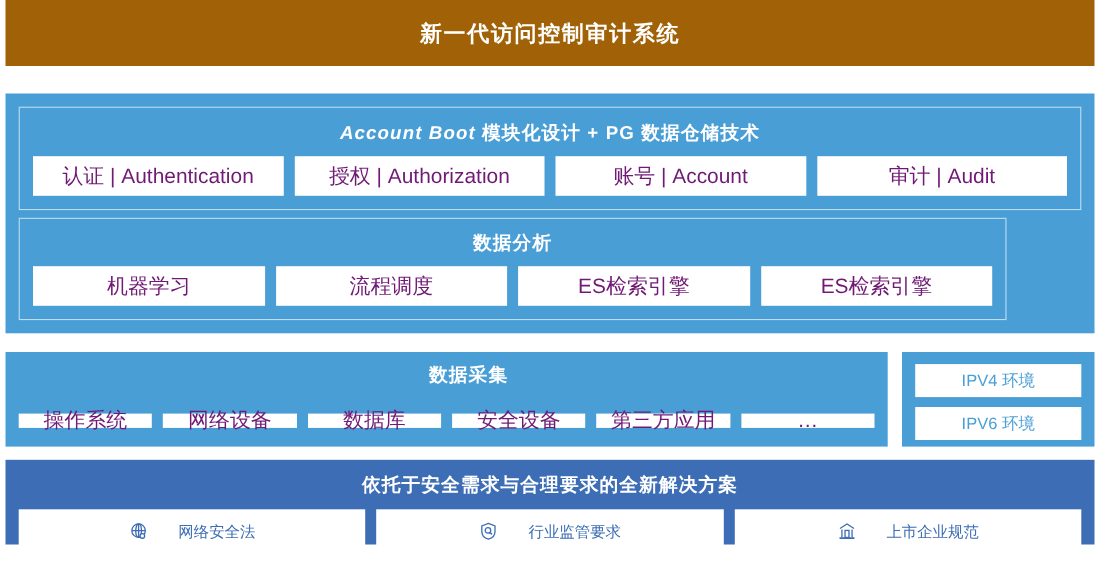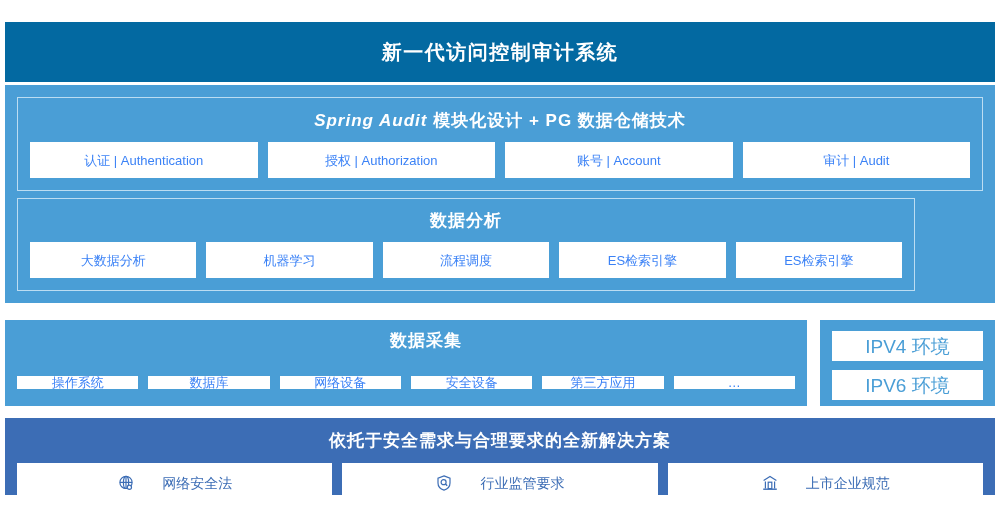--- a/index.html
+++ b/index.html
@@ -16,24 +16,24 @@
     width: 1000px;
     height: 529px;
     background: #ffffff;
     overflow: hidden;
   }
 
   
   .header {
     position: absolute;
     left: 5px;
-    top: 22px;
+    top: 0;
     width: 990px;
     height: 60px;
-    background: #0369a1;
+    background: #a16207;
     display: flex;
     align-items: center;
     justify-content: center;
   }
   .header-title {
     color: #ffffff;
     font-size: 20px;
     font-weight: bold;
     letter-spacing: 1.5px;
   }
@@ -75,22 +75,22 @@
     gap: 10px;
     left: 0;
     right: 0;
   }
   .chip {
     flex: 1 1 0;
     background: #ffffff;
     display: flex;
     align-items: center;
     justify-content: center;
-    color: #3b82f6;
-    font-size: 13px;
+    color: #701a75;
+    font-size: 19px;
     height: 100%;
     white-space: nowrap;
   }
   .chip.dark-text {
     color: #3C6DB5;
     font-size: 14px;
     gap: 27px;
   }
   .chip-label { line-height: 1; }
 
@@ -107,42 +107,42 @@
   
   .ipv-stack {
     position: absolute;
     display: flex;
     flex-direction: column;
     gap: 9px;
   }
   .ipv-chip {
     background: #ffffff;
     color: #4A9ED6;
-    font-size: 19px;
+    font-size: 15px;
     display: flex;
     align-items: center;
     justify-content: center;
     height: 30px;
   }
 </style>
 </head>
 <body>
 
 <div id="page">
 
   <div class="header">
     <div class="header-title">新一代访问控制审计系统</div>
   </div>
 
   <div class="panel" style="left:5px; top:85px; width:990px; height:218px;">
 
     <div class="group" style="left:12px; top:12px; width:966px; height:94px;">
 
       <div class="group-title italic-lead" style="margin-top:14px;">
-        <span class="en">Spring Audit</span><span> 模块化设计 + PG 数据仓储技术</span>
+        <span class="en">Account Boot</span><span> 模块化设计 + PG 数据仓储技术</span>
       </div>
 
       <div class="chips" style="top:44px; height:36px; padding:0 12px;">
         <div class="chip">
           <span class="chip-label">认证 | Authentication</span>
         </div>
         <div class="chip">
           <span class="chip-label">授权 | Authorization</span>
         </div>
         <div class="chip">
@@ -153,23 +153,20 @@
         </div>
       </div>
     </div>
 
     <div class="group" style="left:12px; top:113px; width:898px; height:93px;">
 
       <div class="group-title" style="margin-top:13px;">数据分析</div>
 
       <div class="chips" style="top:43px; height:36px; padding:0 12px;">
         <div class="chip">
-          <span class="chip-label">大数据分析</span>
-        </div>
-        <div class="chip">
           <span class="chip-label">机器学习</span>
         </div>
         <div class="chip">
           <span class="chip-label">流程调度</span>
         </div>
         <div class="chip">
           <span class="chip-label">ES检索引擎</span>
         </div>
         <div class="chip">
           <span class="chip-label">ES检索引擎</span>
@@ -180,24 +177,24 @@
 
   <div class="panel" style="left:5px; top:320px; width:802px; height:86px;">
 
     <div class="group-title" style="margin-top:12px;padding-left:40px;">数据采集</div>
 
     <div class="chips" style="top:40px; height:45px; padding:16px 12px;">
       <div class="chip">
         <span class="chip-label">操作系统</span>
       </div>
       <div class="chip">
+        <span class="chip-label">网络设备</span>
+      </div>
+      <div class="chip">
         <span class="chip-label">数据库</span>
-      </div>
-      <div class="chip">
-        <span class="chip-label">网络设备</span>
       </div>
       <div class="chip">
         <span class="chip-label">安全设备</span>
       </div>
       <div class="chip">
         <span class="chip-label">第三方应用</span>
       </div>
       <div class="chip">
         <span class="chip-label">…</span>
       </div>

